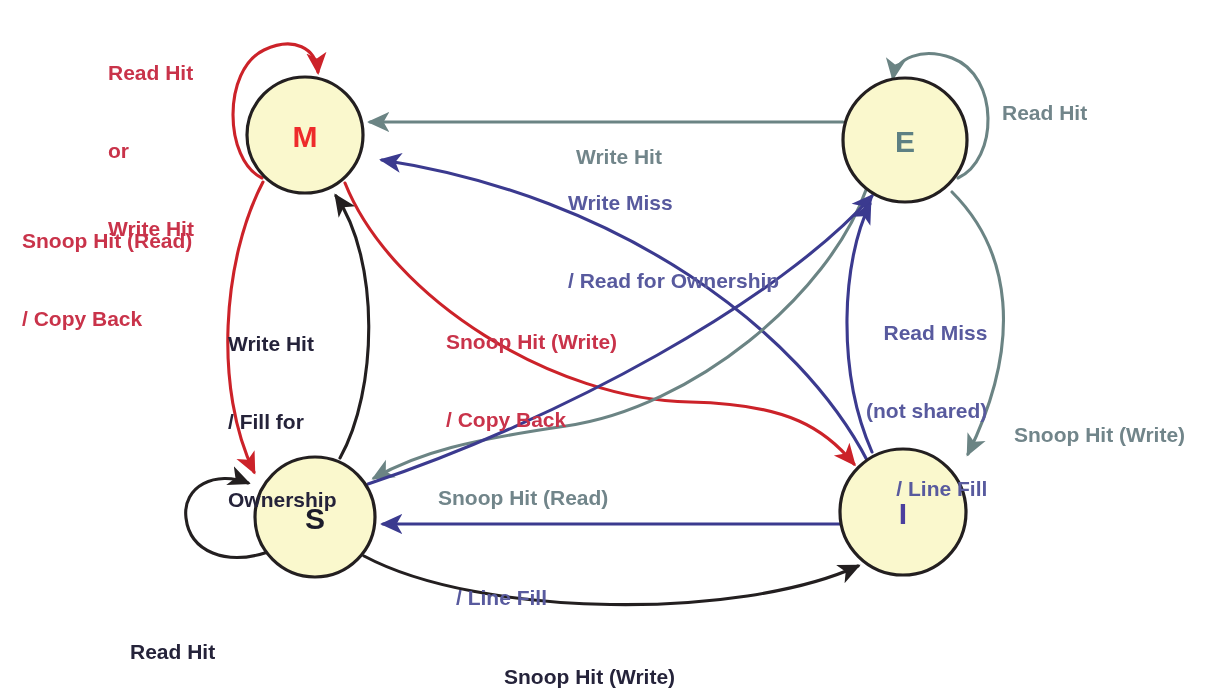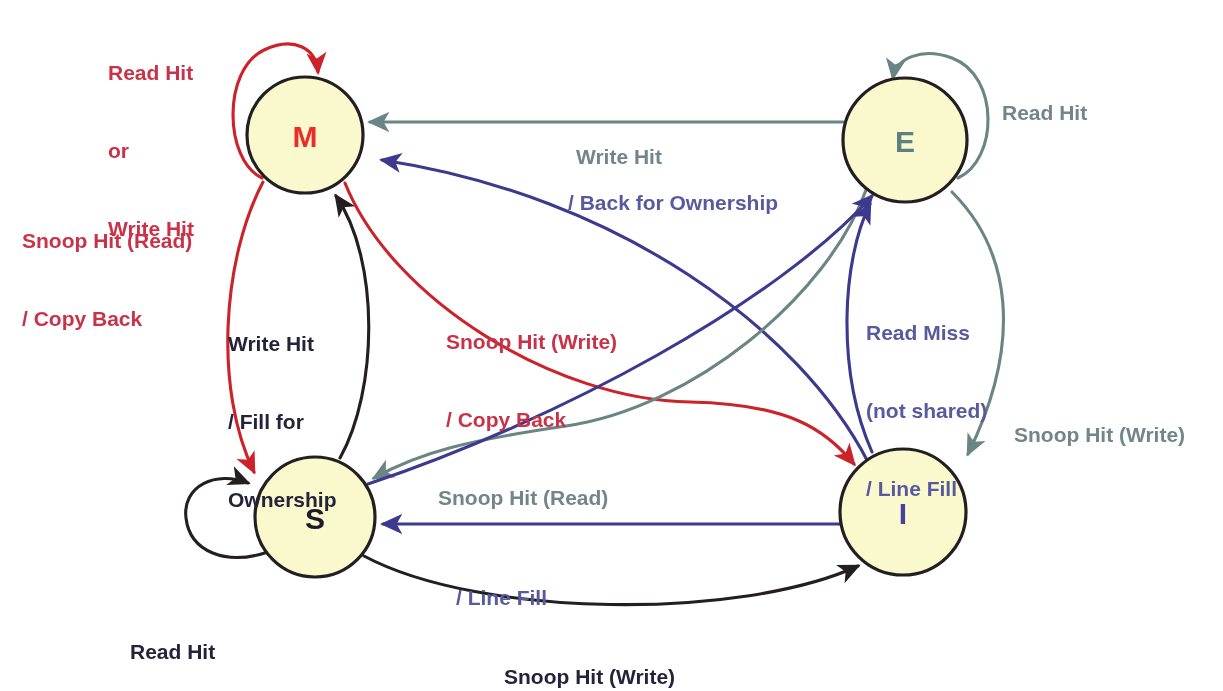--- a/index.html
+++ b/index.html
@@ -89,40 +89,41 @@
 
   <div class="lbl" style="left:1002px;top:48px;color:#71858a;">
     <div>Read Hit</div>
   </div>
 
   <div class="lbl" style="left:576px;top:92px;color:#71858a;">
     <div>Write Hit</div>
   </div>
 
   <div class="lbl" style="left:568px;top:138px;color:#585a9e;">
-    <div>/ Back for Ownership</div>
+    <div>Write Miss</div>
+    <div>/ Read for Ownership</div>
   </div>
 
   <div class="lbl" style="left:22px;top:176px;color:#c9334a;">
     <div>Snoop Hit (Read)</div>
     <div>/ Copy Back</div>
   </div>
 
   <div class="lbl" style="left:228px;top:279px;color:#25233a;">
     <div>Write Hit</div>
     <div>/ Fill for</div>
     <div>Ownership</div>
   </div>
 
   <div class="lbl" style="left:446px;top:277px;color:#c9334a;">
     <div>Snoop Hit (Write)</div>
     <div>/ Copy Back</div>
   </div>
 
-  <div class="lbl" style="left:866px;top:268px;color:#585a9e;">
+  <div class="lbl" style="left:866px;top:268px;color:#585a9e;text-align:right;">
     <div>Read Miss</div>
     <div>(not shared)</div>
     <div>/ Line Fill</div>
   </div>
 
   <div class="lbl" style="left:1014px;top:370px;color:#71858a;">
     <div>Snoop Hit (Write)</div>
   </div>
 
   <div class="lbl" style="left:438px;top:433px;color:#71858a;">

